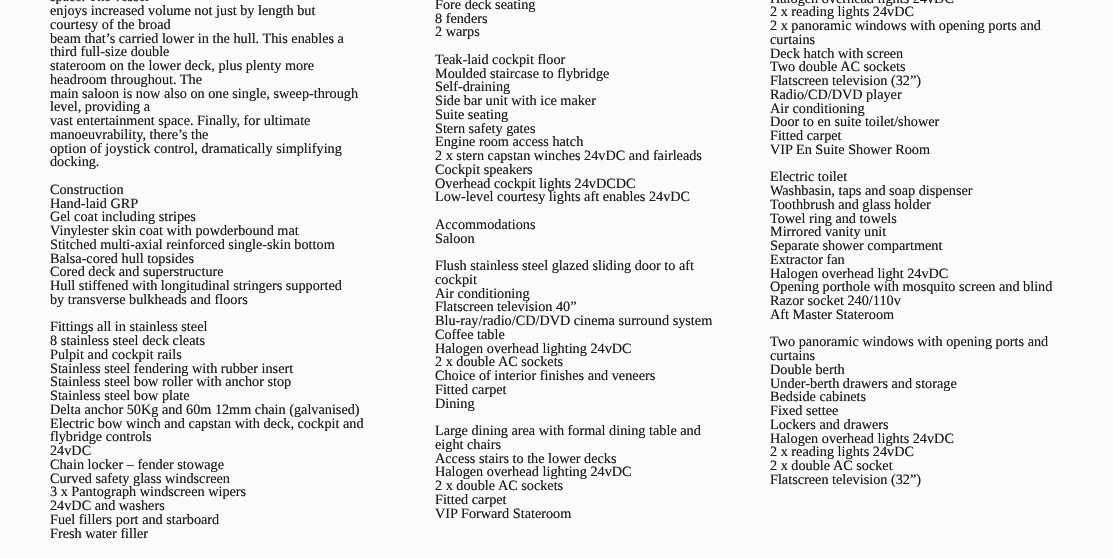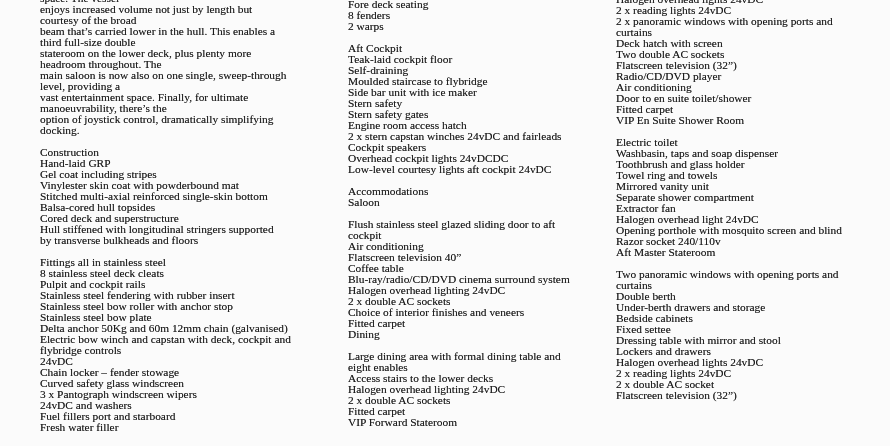--- a/index.html
+++ b/index.html
@@ -77,50 +77,49 @@
       <div class="line">3 x Pantograph windscreen wipers</div>
       <div class="line">24vDC and washers</div>
       <div class="line">Fuel fillers port and starboard</div>
       <div class="line">Fresh water filler</div>
     </div>
   <div class="col col-middle">
       <div class="line">Fore deck seating</div>
       <div class="line">8 fenders</div>
       <div class="line">2 warps</div>
       <div class="line blank"></div>
-      <div class="line">Aft Cockpit</div>
       <div class="line">Teak-laid cockpit floor</div>
+      <div class="line">Moulded staircase to flybridge</div>
       <div class="line">Self-draining</div>
-      <div class="line">Moulded staircase to flybridge</div>
       <div class="line">Side bar unit with ice maker</div>
-      <div class="line">Stern safety</div>
+      <div class="line">Suite seating</div>
       <div class="line">Stern safety gates</div>
       <div class="line">Engine room access hatch</div>
       <div class="line">2 x stern capstan winches 24vDC and fairleads</div>
       <div class="line">Cockpit speakers</div>
       <div class="line">Overhead cockpit lights 24vDCDC</div>
-      <div class="line">Low-level courtesy lights aft cockpit 24vDC</div>
+      <div class="line">Low-level courtesy lights aft enables 24vDC</div>
       <div class="line blank"></div>
       <div class="line">Accommodations</div>
       <div class="line">Saloon</div>
       <div class="line blank"></div>
       <div class="line">Flush stainless steel glazed sliding door to aft</div>
       <div class="line">cockpit</div>
       <div class="line">Air conditioning</div>
       <div class="line">Flatscreen television 40”</div>
+      <div class="line">Blu-ray/radio/CD/DVD cinema surround system</div>
       <div class="line">Coffee table</div>
-      <div class="line">Blu-ray/radio/CD/DVD cinema surround system</div>
       <div class="line">Halogen overhead lighting 24vDC</div>
       <div class="line">2 x double AC sockets</div>
       <div class="line">Choice of interior finishes and veneers</div>
       <div class="line">Fitted carpet</div>
       <div class="line">Dining</div>
       <div class="line blank"></div>
       <div class="line">Large dining area with formal dining table and</div>
-      <div class="line">eight enables</div>
+      <div class="line">eight chairs</div>
       <div class="line">Access stairs to the lower decks</div>
       <div class="line">Halogen overhead lighting 24vDC</div>
       <div class="line">2 x double AC sockets</div>
       <div class="line">Fitted carpet</div>
       <div class="line">VIP Forward Stateroom</div>
     </div>
   <div class="col col-right">
       <div class="line">Halogen overhead lights 24vDC</div>
       <div class="line">2 x reading lights 24vDC</div>
       <div class="line">2 x panoramic windows with opening ports and</div>
@@ -145,20 +144,19 @@
       <div class="line">Opening porthole with mosquito screen and blind</div>
       <div class="line">Razor socket 240/110v</div>
       <div class="line">Aft Master Stateroom</div>
       <div class="line blank"></div>
       <div class="line">Two panoramic windows with opening ports and</div>
       <div class="line">curtains</div>
       <div class="line">Double berth</div>
       <div class="line">Under-berth drawers and storage</div>
       <div class="line">Bedside cabinets</div>
       <div class="line">Fixed settee</div>
-      <div class="line">Dressing table with mirror and stool</div>
       <div class="line">Lockers and drawers</div>
       <div class="line">Halogen overhead lights 24vDC</div>
       <div class="line">2 x reading lights 24vDC</div>
       <div class="line">2 x double AC socket</div>
       <div class="line">Flatscreen television (32”)</div>
     </div>
 </div>
 
 </body></html>

